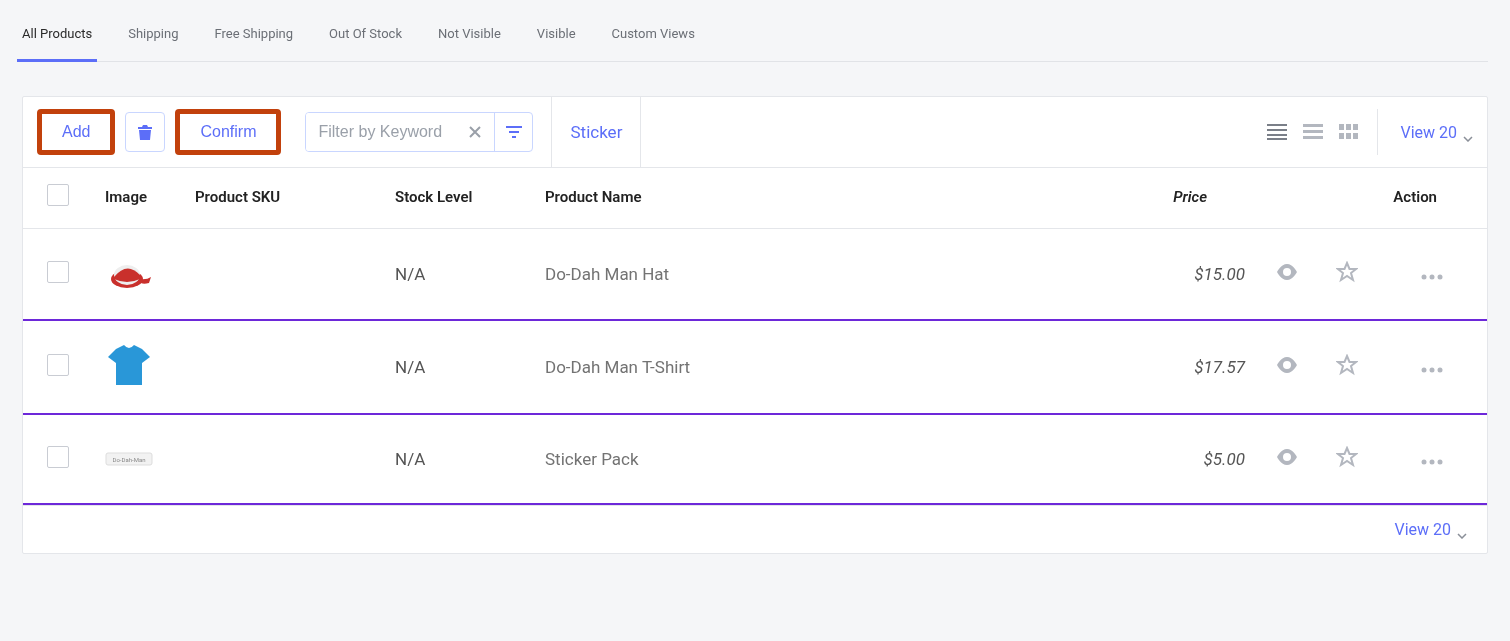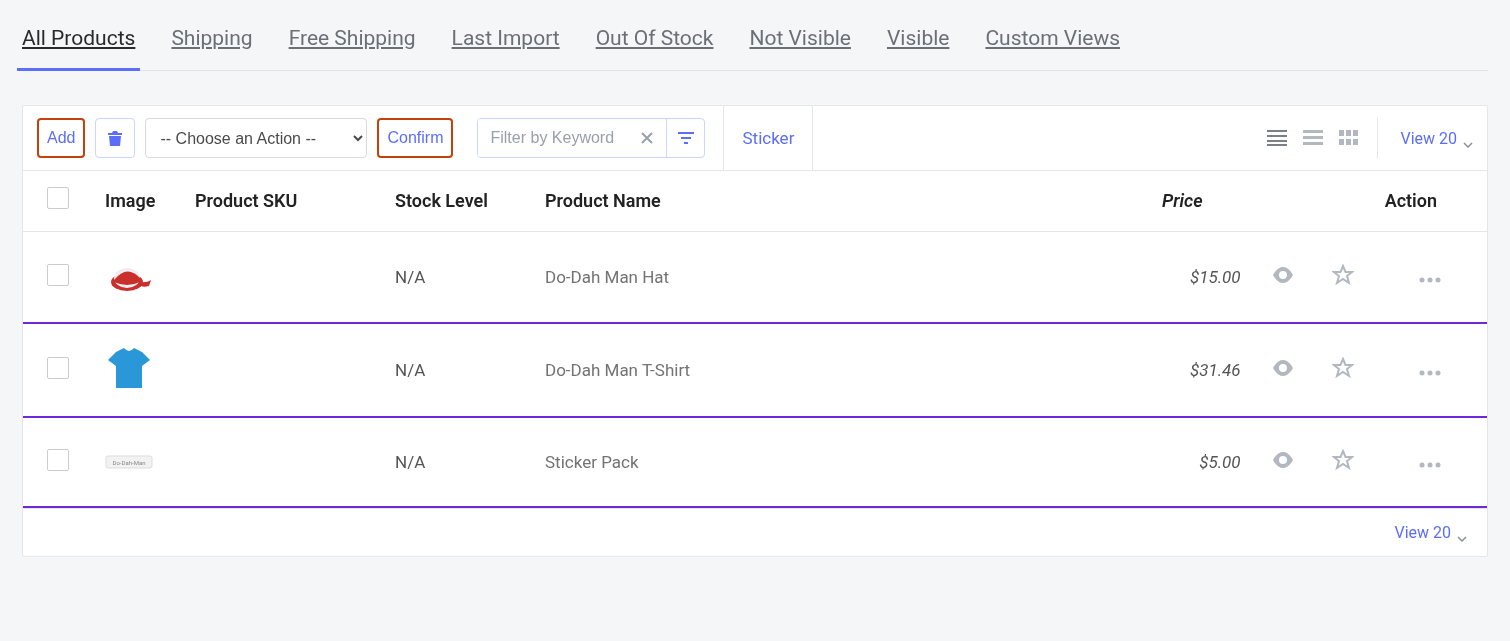--- a/index.html
+++ b/index.html
@@ -19,24 +19,23 @@
     margin: 4px 0 24px 0;
   }
   .tabs {
     display: flex;
     gap: 36px;
     border-bottom: 1px solid #e1e3e7;
   }
   .tab {
     padding: 12px 0 20px 0;
     color: #6b6f76;
-    font-size: 21px;
+    font-size: 13px;
     cursor: pointer;
     position: relative;
-    text-decoration: underline;
   }
   .tab.active {
     color: #2a2a2a;
   }
   .tab.active::after {
     content: "";
     position: absolute;
     left: -5px; right: -5px; bottom: -1px;
     height: 3px;
     background: #5c6ef8;
@@ -48,24 +47,24 @@
     border-radius: 2px;
   }
   .toolbar {
     display: flex;
     align-items: center;
     padding: 12px 14px;
     border-bottom: 1px solid #e4e6ea;
   }
   .btn {
     background: #fff;
-    border: 2px solid #c2410c;
+    border: 5px solid #c2410c;
     color: #5c6ef8;
     border-radius: 4px;
-    padding: 9px 8px;
+    padding: 9px 20px;
     font-size: 16px;
     cursor: pointer;
   }
   .icon-btn {
     background: #fff;
     border: 1px solid #c9d6ff;
     color: #5c6ef8;
     border-radius: 4px;
     width: 40px;
     height: 40px;
@@ -150,21 +149,21 @@
     display: inline-flex;
     align-items: flex-end;
     gap: 6px;
   }
   table {
     width: 100%;
     border-collapse: collapse;
   }
   thead th {
     text-align: left;
-    font-size: 18px;
+    font-size: 15px;
     font-weight: 600;
     color: #222;
     padding: 16px 12px 18px 12px;
     border-bottom: 1px solid #e4e6ea;
   }
   tbody td {
     border-bottom: 2px solid #6d28d9;
     padding: 24px 12px;
     font-size: 17px;
     color: #555;
@@ -206,41 +205,37 @@
 </style>
 </head>
 <body>
 
 <div class="page">
 
   <div class="tabs" id="tabs-container">
       <div class="tab active">All Products</div>
       <div class="tab">Shipping</div>
       <div class="tab">Free Shipping</div>
-      <div class="tab">Last Import</div>
       <div class="tab">Out Of Stock</div>
       <div class="tab">Not Visible</div>
       <div class="tab">Visible</div>
       <div class="tab">Custom Views</div>
     </div>
 
   <div class="panel">
 
     <div class="toolbar">
       <button class="btn">Add</button>
 
       <span class="icon-btn">
         <svg width="16" height="18" viewBox="0 0 16 18" fill="#5c6ef8">
             <path d="M1 4h14v2H1V4zm1 3h12l-1 10H3L2 7zm4-5h4l1 2H5l1-2z"></path>
           </svg>
       </span>
 
-      <select class="action-select">
-        <option>-- Choose an Action --</option>
-      </select>
 
       <button class="btn confirm-btn">Confirm</button>
 
       <div class="filter-wrap">
         <div class="filter-input-group">
           <input class="filter-input" placeholder="Filter by Keyword" style="">
           <span class="filter-clear">
             <svg width="12" height="12" viewBox="0 0 12 12" stroke="#9aa0a9" stroke-width="2">
                 <path d="M1 1l10 10M11 1L1 11"></path>
               </svg>
@@ -347,21 +342,21 @@
           <tr>
             <td class="col-check"><span class="checkbox"></span></td>
             <td class="col-image"><span class="thumb">
                 <svg width="42" height="40" viewBox="0 0 42 40">
                   <path d="M8 4 L16 0 Q21 6 26 0 L34 4 L42 12 L34 18 L34 40 L8 40 L8 18 L0 12 Z" fill="#2997d8"></path>
                 </svg>
               </span></td>
             <td class="col-sku"></td>
             <td class="col-stock">N/A</td>
             <td class="col-name"><span class="prod-link">Do-Dah Man T-Shirt</span></td>
-            <td class="col-price">$31.46</td>
+            <td class="col-price">$17.57</td>
             <td class="col-vis"><span class="row-icon">
                 <svg width="22" height="16" viewBox="0 0 22 16" fill="#b3b7bf">
                   <path d="M11 0C5 0 1 8 1 8s4 8 10 8 10-8 10-8S17 0 11 0zm0 12a4 4 0 110-8 4 4 0 010 8z"></path>
                 </svg>
               </span></td>
             <td class="col-fav"><span class="row-icon">
                 <svg width="22" height="22" viewBox="0 0 22 22" fill="none" stroke="#b3b7bf" stroke-width="2">
                   <path d="M11 2l2.5 6H20l-5 4 2 7-6-4-6 4 2-7-5-4h6.5z"></path>
                 </svg>
               </span></td>

